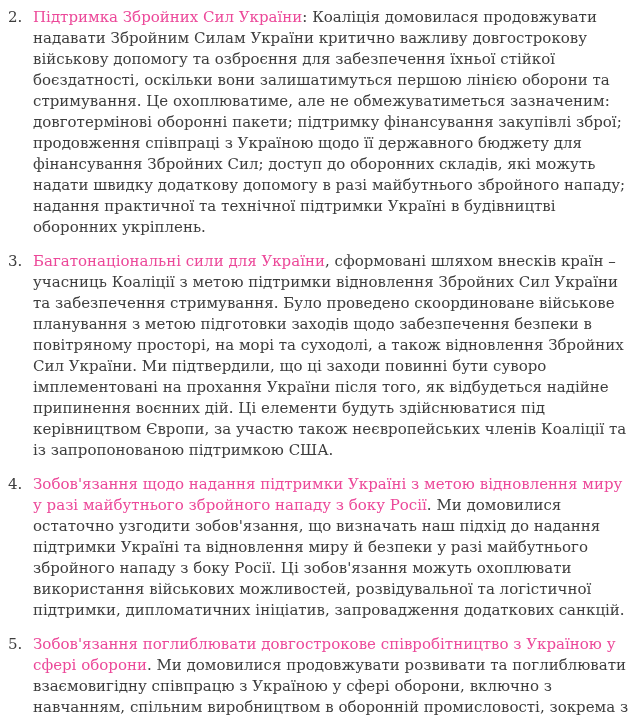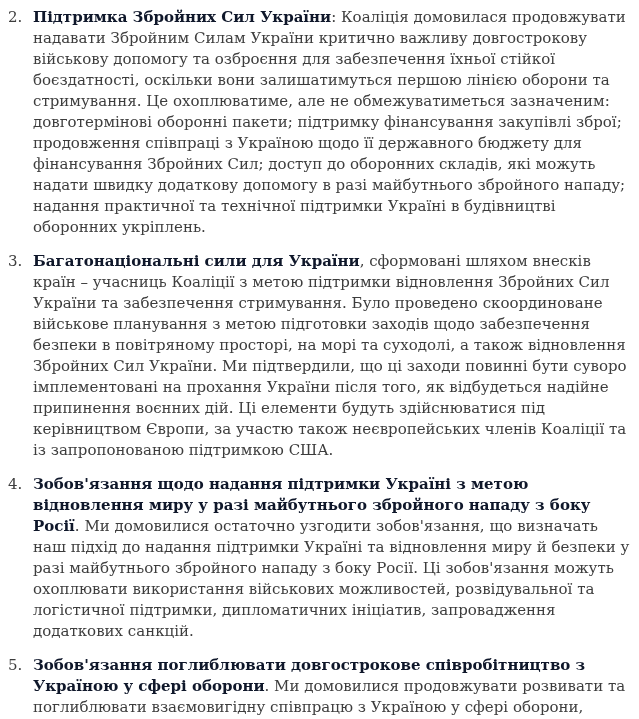--- a/index.html
+++ b/index.html
@@ -32,22 +32,22 @@
     flex: 0 0 25px;
     width: 25px;
     box-sizing: border-box;
     text-align: left;
   }
   .body {
     flex: 1 1 auto;
     max-width: 598px;
   }
   .body strong {
-    font-weight: bold;
-    color: #0f172a;
+    font-weight: normal;
+    color: #ec4899;
   }
 </style>
 </head>
 <body>
 
 <div class="doc">
   <ol class="items">
   <li class="item">
     <span class="num">2.</span>
     <div class="body">

